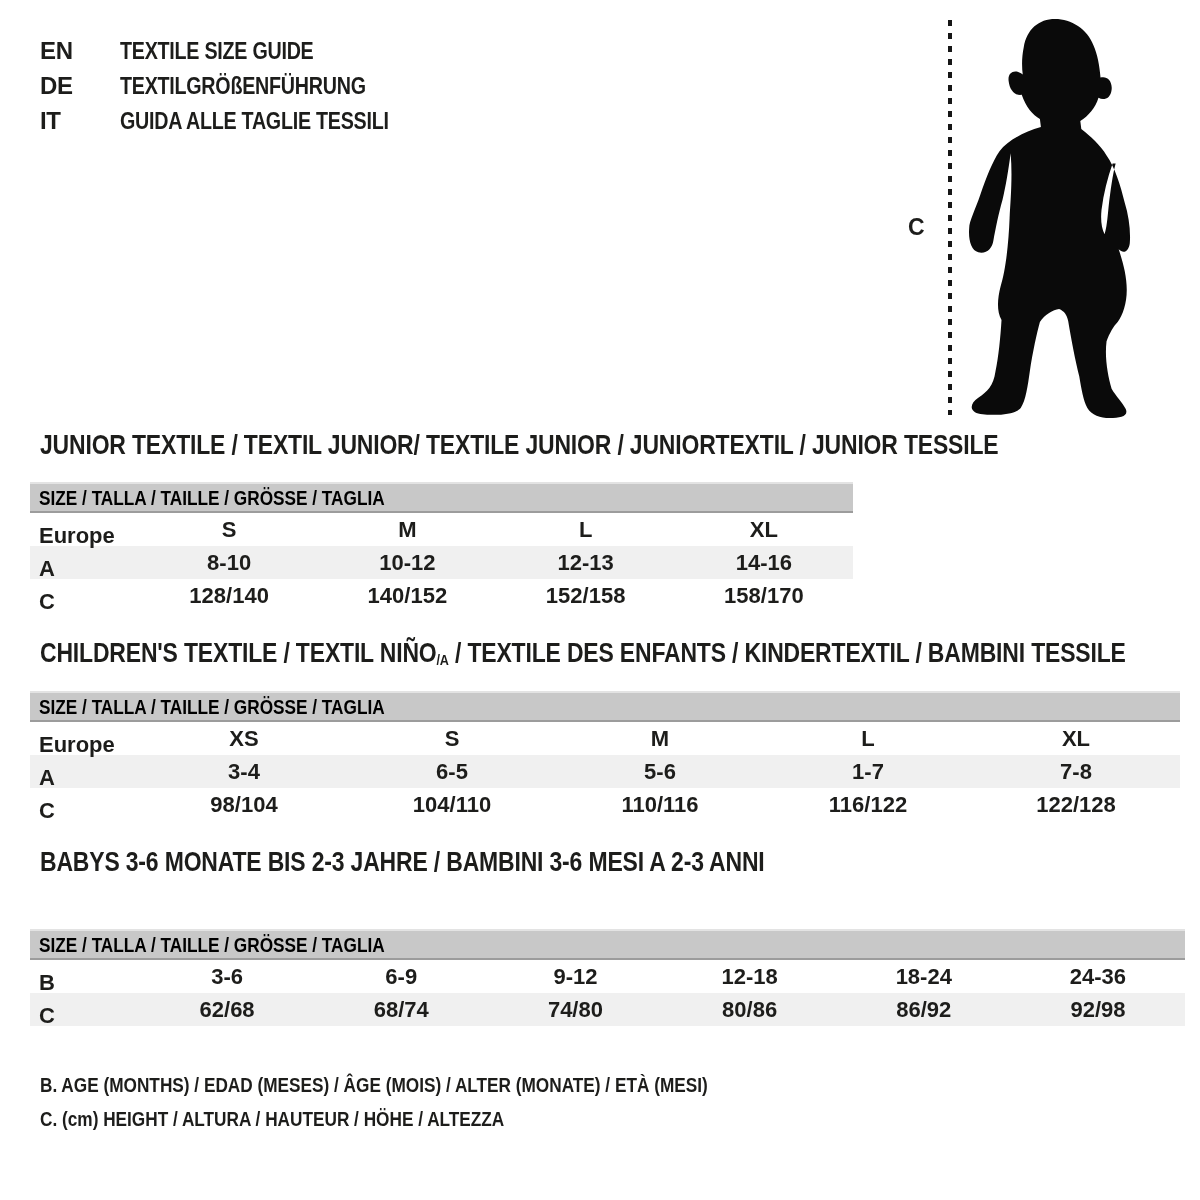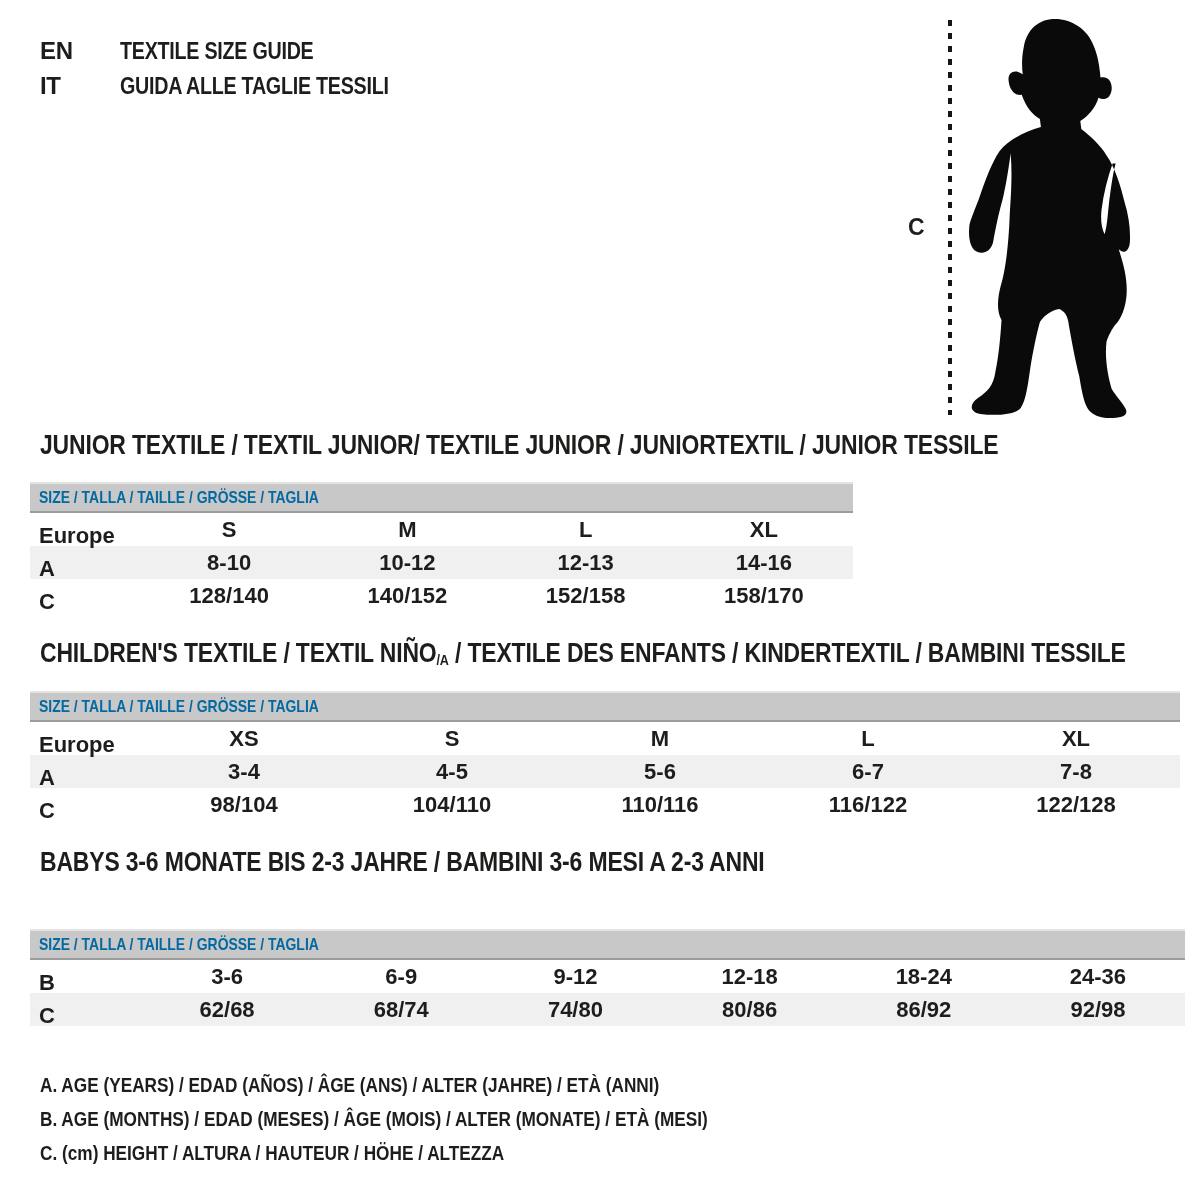--- a/index.html
+++ b/index.html
@@ -30,41 +30,45 @@
   .title-junior{left:40px;top:433px;}
   .title-children{left:40px;top:641px;}
   .title-babies{left:40px;top:845px;line-height:34px;}
   .subA{font-size:0.55em;position:relative;top:0.22em;font-weight:700;}
 
   
   .stable{position:absolute;font-weight:700;font-size:22px;}
   .size-bar{
     box-sizing:border-box;height:31px;background:#c8c8c8;
     border-top:2px solid #e3e3e3;border-bottom:2px solid #9c9c9c;
-    display:flex;align-items:center;padding-left:9px;font-size:17px;color:#0369a1;
+    display:flex;align-items:center;padding-left:9px;font-size:21px;color:#000000;
   }
   .trow{display:flex;height:33px;align-items:center;}
   .trow .rlabel{width:110px;padding-left:9px;box-sizing:border-box;margin-top:12px;}
   .trow .cell{flex:1;text-align:center;}
   .alt{background:#f0f0f0;}
   .t-junior{left:30px;top:482px;width:823px;}
   .t-children{left:30px;top:691px;width:1150px;}
   .t-babies{left:30px;top:929px;width:1155px;}
 
   
   .legend{left:40px;top:1068px;}
   .legend-line{height:34px;display:flex;align-items:center;font-weight:700;font-size:21px;}
 </style>
 </head>
 <body>
 
 <div class="abs langs">
   <div class="lang-row">
     <span class="lang-code">EN</span>
     <span class="cond">TEXTILE SIZE GUIDE</span>
+  </div>
+  <div class="lang-row">
+    <span class="lang-code">DE</span>
+    <span class="cond">TEXTILGRÖßENFÜHRUNG</span>
   </div>
   <div class="lang-row">
     <span class="lang-code">IT</span>
     <span class="cond">GUIDA ALLE TAGLIE TESSILI</span>
   </div>
 </div>
 
 <div class="abs dash-line"></div>
 <div class="abs c-label">C</div>
 <svg class="abs toddler-svg" width="188" height="404" viewBox="0 0 180 400" xmlns="http://www.w3.org/2000/svg">
@@ -163,23 +167,23 @@
     <div class="rlabel">Europe</div>
     <div class="cell">XS</div>
     <div class="cell">S</div>
     <div class="cell">M</div>
     <div class="cell">L</div>
     <div class="cell">XL</div>
   </div>
   <div class="trow alt">
     <div class="rlabel">A</div>
     <div class="cell">3-4</div>
-    <div class="cell">4-5</div>
+    <div class="cell">6-5</div>
     <div class="cell">5-6</div>
-    <div class="cell">6-7</div>
+    <div class="cell">1-7</div>
     <div class="cell">7-8</div>
   </div>
   <div class="trow">
     <div class="rlabel">C</div>
     <div class="cell">98/104</div>
     <div class="cell">104/110</div>
     <div class="cell">110/116</div>
     <div class="cell">116/122</div>
     <div class="cell">122/128</div>
   </div>
@@ -207,21 +211,18 @@
     <div class="cell">68/74</div>
     <div class="cell">74/80</div>
     <div class="cell">80/86</div>
     <div class="cell">86/92</div>
     <div class="cell">92/98</div>
   </div>
 </div>
 
 <div class="abs legend">
   <div class="legend-line">
-    <span class="cond">A. AGE (YEARS) / EDAD (AÑOS) / ÂGE (ANS) / ALTER (JAHRE) / ETÀ (ANNI)</span>
-  </div>
-  <div class="legend-line">
     <span class="cond">B. AGE (MONTHS) / EDAD (MESES) / ÂGE (MOIS) / ALTER (MONATE) / ETÀ (MESI)</span>
   </div>
   <div class="legend-line">
     <span class="cond">C. (cm) HEIGHT / ALTURA / HAUTEUR / HÖHE / ALTEZZA</span>
   </div>
 </div>
 
 </body></html>

